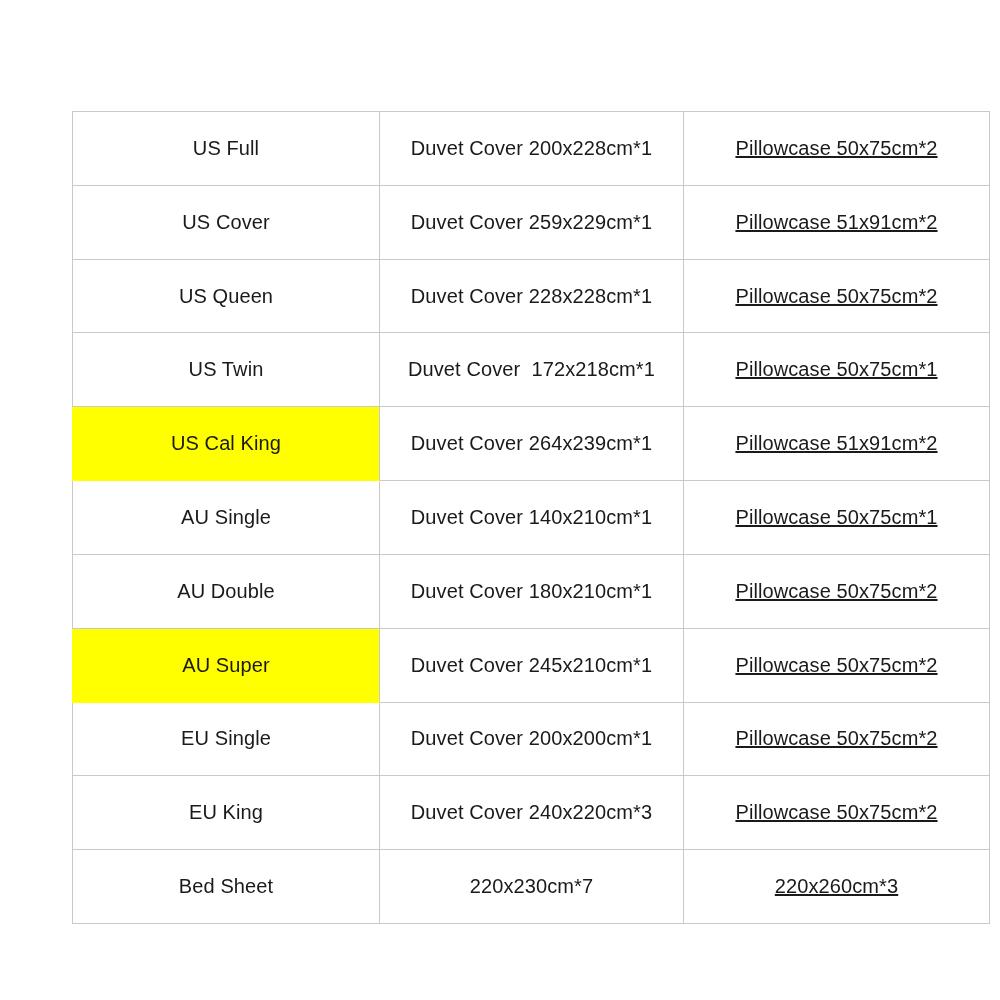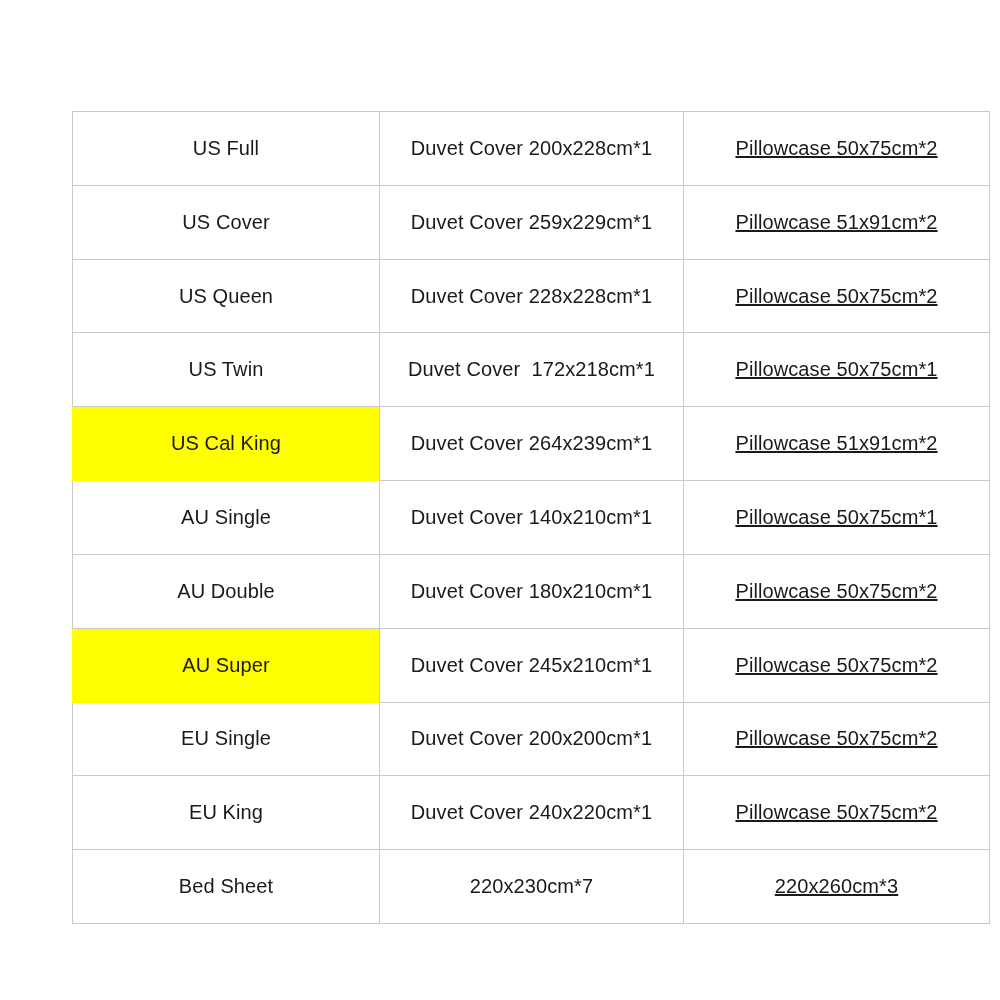--- a/index.html
+++ b/index.html
@@ -107,21 +107,21 @@
             <td class="col-duvet">Duvet Cover 245x210cm*1</td>
             <td class="col-pillow">Pillowcase 50x75cm*2</td>
           </tr>
           <tr>
             <td class="col-size">EU Single</td>
             <td class="col-duvet">Duvet Cover 200x200cm*1</td>
             <td class="col-pillow">Pillowcase 50x75cm*2</td>
           </tr>
           <tr>
             <td class="col-size">EU King</td>
-            <td class="col-duvet">Duvet Cover 240x220cm*1</td>
+            <td class="col-duvet">Duvet Cover 240x220cm*3</td>
             <td class="col-pillow">Pillowcase 50x75cm*2</td>
           </tr>
           <tr>
             <td class="col-size">Bed Sheet</td>
             <td class="col-duvet">220x230cm*7</td>
             <td class="col-pillow">220x260cm*3</td>
           </tr>
         </tbody>
     </table>
   </div>

